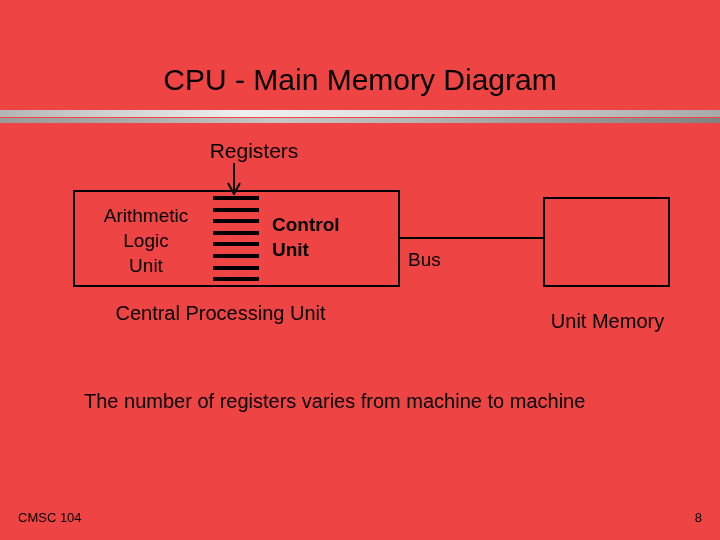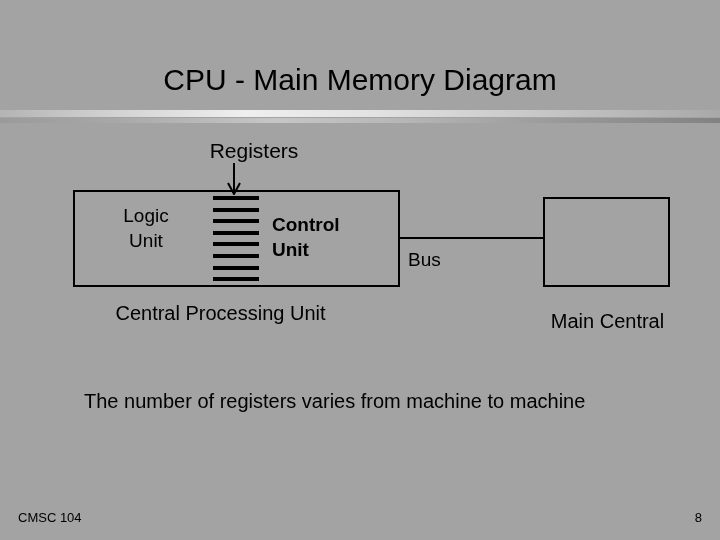--- a/index.html
+++ b/index.html
@@ -9,21 +9,21 @@
     background: #ffffff;
   }
   body {
     font-family: "Liberation Sans", sans-serif;
     color: #000000;
   }
   #slide {
     position: relative;
     width: 720px;
     height: 540px;
-    background: #a3a3a3;
+    background: #ef4444;
     overflow: hidden;
   }
 
   
   #slide-title {
     position: absolute;
     left: 0;
     top: 62px;
     width: 720px;
     text-align: center;
@@ -215,20 +215,21 @@
   <div id="registers-label">Registers</div>
 
   <svg id="registers-arrow" viewBox="0 0 24 32">
     <line x1="12" y1="0" x2="12" y2="27" stroke="#000000" stroke-width="2"></line>
     <polyline points="6,20 12,31 18,20" fill="none" stroke="#000000" stroke-width="2"></polyline>
   </svg>
 
   <div id="cpu-box"></div>
 
   <div id="alu-label">
+    <div>Arithmetic</div>
     <div>Logic</div>
     <div>Unit</div>
   </div>
 
   <div id="register-stack">
       <div class="register-bar" style="top: 0px;"></div>
       <div class="register-bar" style="top: 11.6px;"></div>
       <div class="register-bar" style="top: 23.2px;"></div>
       <div class="register-bar" style="top: 34.8px;"></div>
       <div class="register-bar" style="top: 46.4px;"></div>
@@ -241,21 +242,21 @@
     <div>Control</div>
     <div>Unit</div>
   </div>
 
   <div id="bus-line"></div>
   <div id="bus-label">Bus</div>
 
   <div id="memory-box"></div>
 
   <div id="cpu-caption">Central Processing Unit</div>
-  <div id="memory-caption">Main Central</div>
+  <div id="memory-caption">Unit Memory</div>
 
   <div id="body-text">
     <div class="body-line">The number of registers varies from machine to machine</div>
   </div>
 
   <div id="footer-course">CMSC 104</div>
   <div id="footer-page">8</div>
 
 </div>
 

